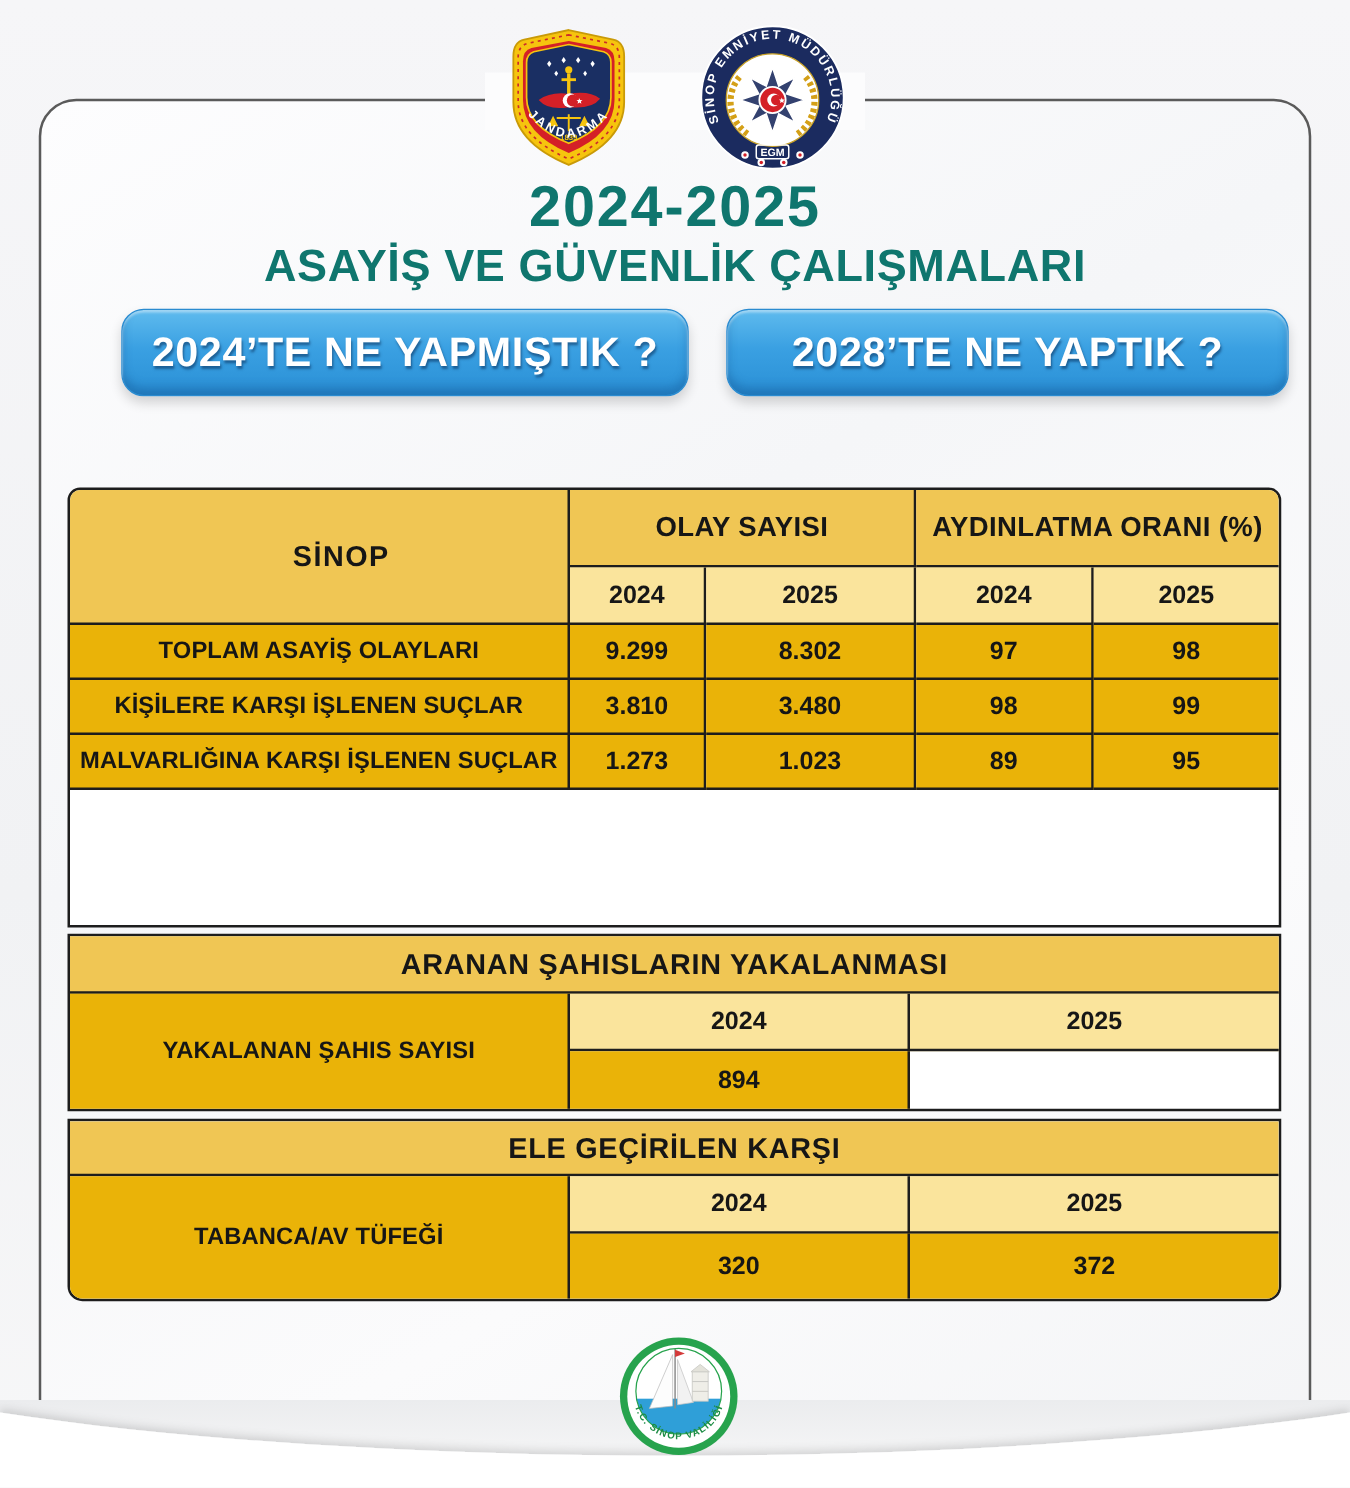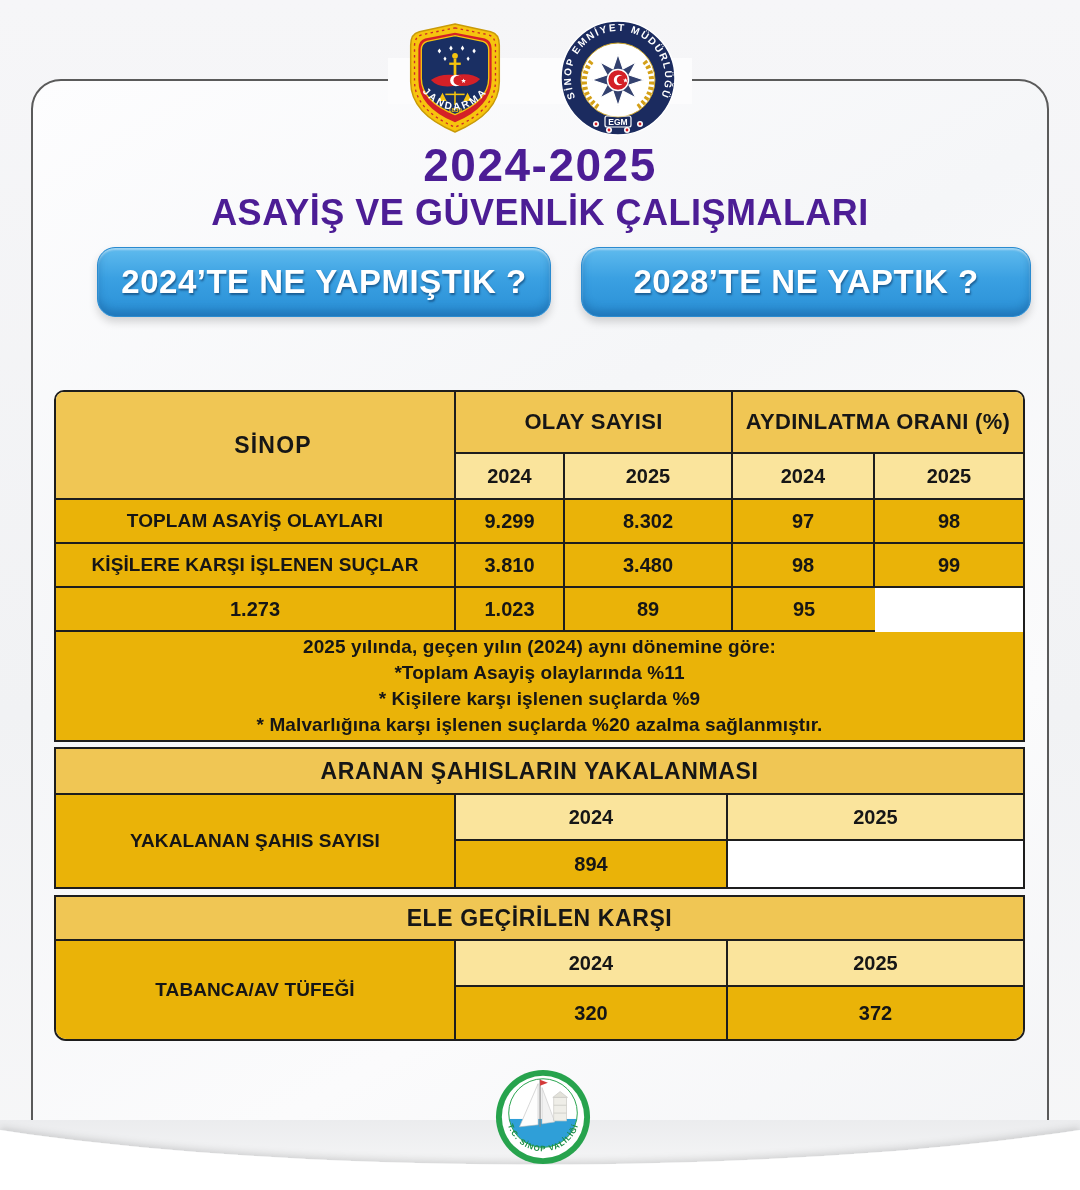--- a/index.html
+++ b/index.html
@@ -9,21 +9,21 @@
     font-family:"Liberation Sans", sans-serif;
   }
   
   .card{
     position:absolute;left:31px;top:79px;width:1014px;height:1105px;
     border:2px solid #5a5a5a;border-radius:30px;
     background:linear-gradient(150deg,#fdfdfe 0%,#f5f6f8 38%,#fbfbfc 70%,#f3f4f6 100%);
   }
   .logo-patch{position:absolute;left:388px;top:58px;width:304px;height:46px;background:#fcfcfd;}
   .logos{position:absolute;top:18px;left:0;width:1080px;display:flex;justify-content:center;align-items:flex-start;gap:50px;}
-  .titles{position:absolute;left:0;width:1080px;text-align:center;color:#4c1d95;font-weight:800;}
+  .titles{position:absolute;left:0;width:1080px;text-align:center;color:#0f766e;font-weight:800;}
   .title-years{top:138px;font-size:46px;letter-spacing:1.5px;}
   .title-main{top:192px;font-size:36px;letter-spacing:.5px;}
   .buttons{position:absolute;top:247px;left:0;width:1080px;display:flex;justify-content:center;gap:30px;margin-left:24px;}
   .btn{
     height:68px;border-radius:18px;display:flex;align-items:center;justify-content:center;
     background:linear-gradient(180deg,#5fbbee 0%,#3aa0e2 45%,#2a90d6 100%);
     border:1px solid #2a8bd0;color:#ffffff;font-weight:800;font-size:33px;letter-spacing:.5px;
     text-shadow:1px 2px 2px rgba(8,45,90,.55);
     box-shadow:0 5px 9px rgba(0,0,0,.16), inset 0 -6px 8px rgba(15,80,140,.38), inset 0 2px 2px rgba(255,255,255,.45);
   }
@@ -153,31 +153,26 @@
     <div class="cell val">8.302</div>
     <div class="cell val">97</div>
     <div class="cell val nc">98</div>
 
     <div class="cell rlabel">KİŞİLERE KARŞI İŞLENEN SUÇLAR</div>
     <div class="cell val">3.810</div>
     <div class="cell val">3.480</div>
     <div class="cell val">98</div>
     <div class="cell val nc">99</div>
 
+    <div class="cell rlabel">MALVARLIĞINA KARŞI İŞLENEN SUÇLAR</div>
     <div class="cell val">1.273</div>
     <div class="cell val">1.023</div>
     <div class="cell val">89</div>
     <div class="cell val nc">95</div>
 
-    <div class="cell note cspan5 nc nb">
-      <div>2025 yılında, geçen yılın (2024) aynı dönemine göre:</div>
-      <div>*Toplam Asayiş olaylarında %11</div>
-      <div>* Kişilere karşı işlenen suçlarda %9</div>
-      <div>* Malvarlığına karşı işlenen suçlarda %20 azalma sağlanmıştır.</div>
-    </div>
   </div>
 
   <div class="tbl tbl-catch">
     <div class="cell gold banner cspan3 nc">ARANAN ŞAHISLARIN YAKALANMASI</div>
     <div class="cell rlabel rspan2 nb">YAKALANAN ŞAHIS SAYISI</div>
     <div class="cell lty year">2024</div>
     <div class="cell lty year nc">2025</div>
     <div class="cell val nb">894</div>
   </div>
 

